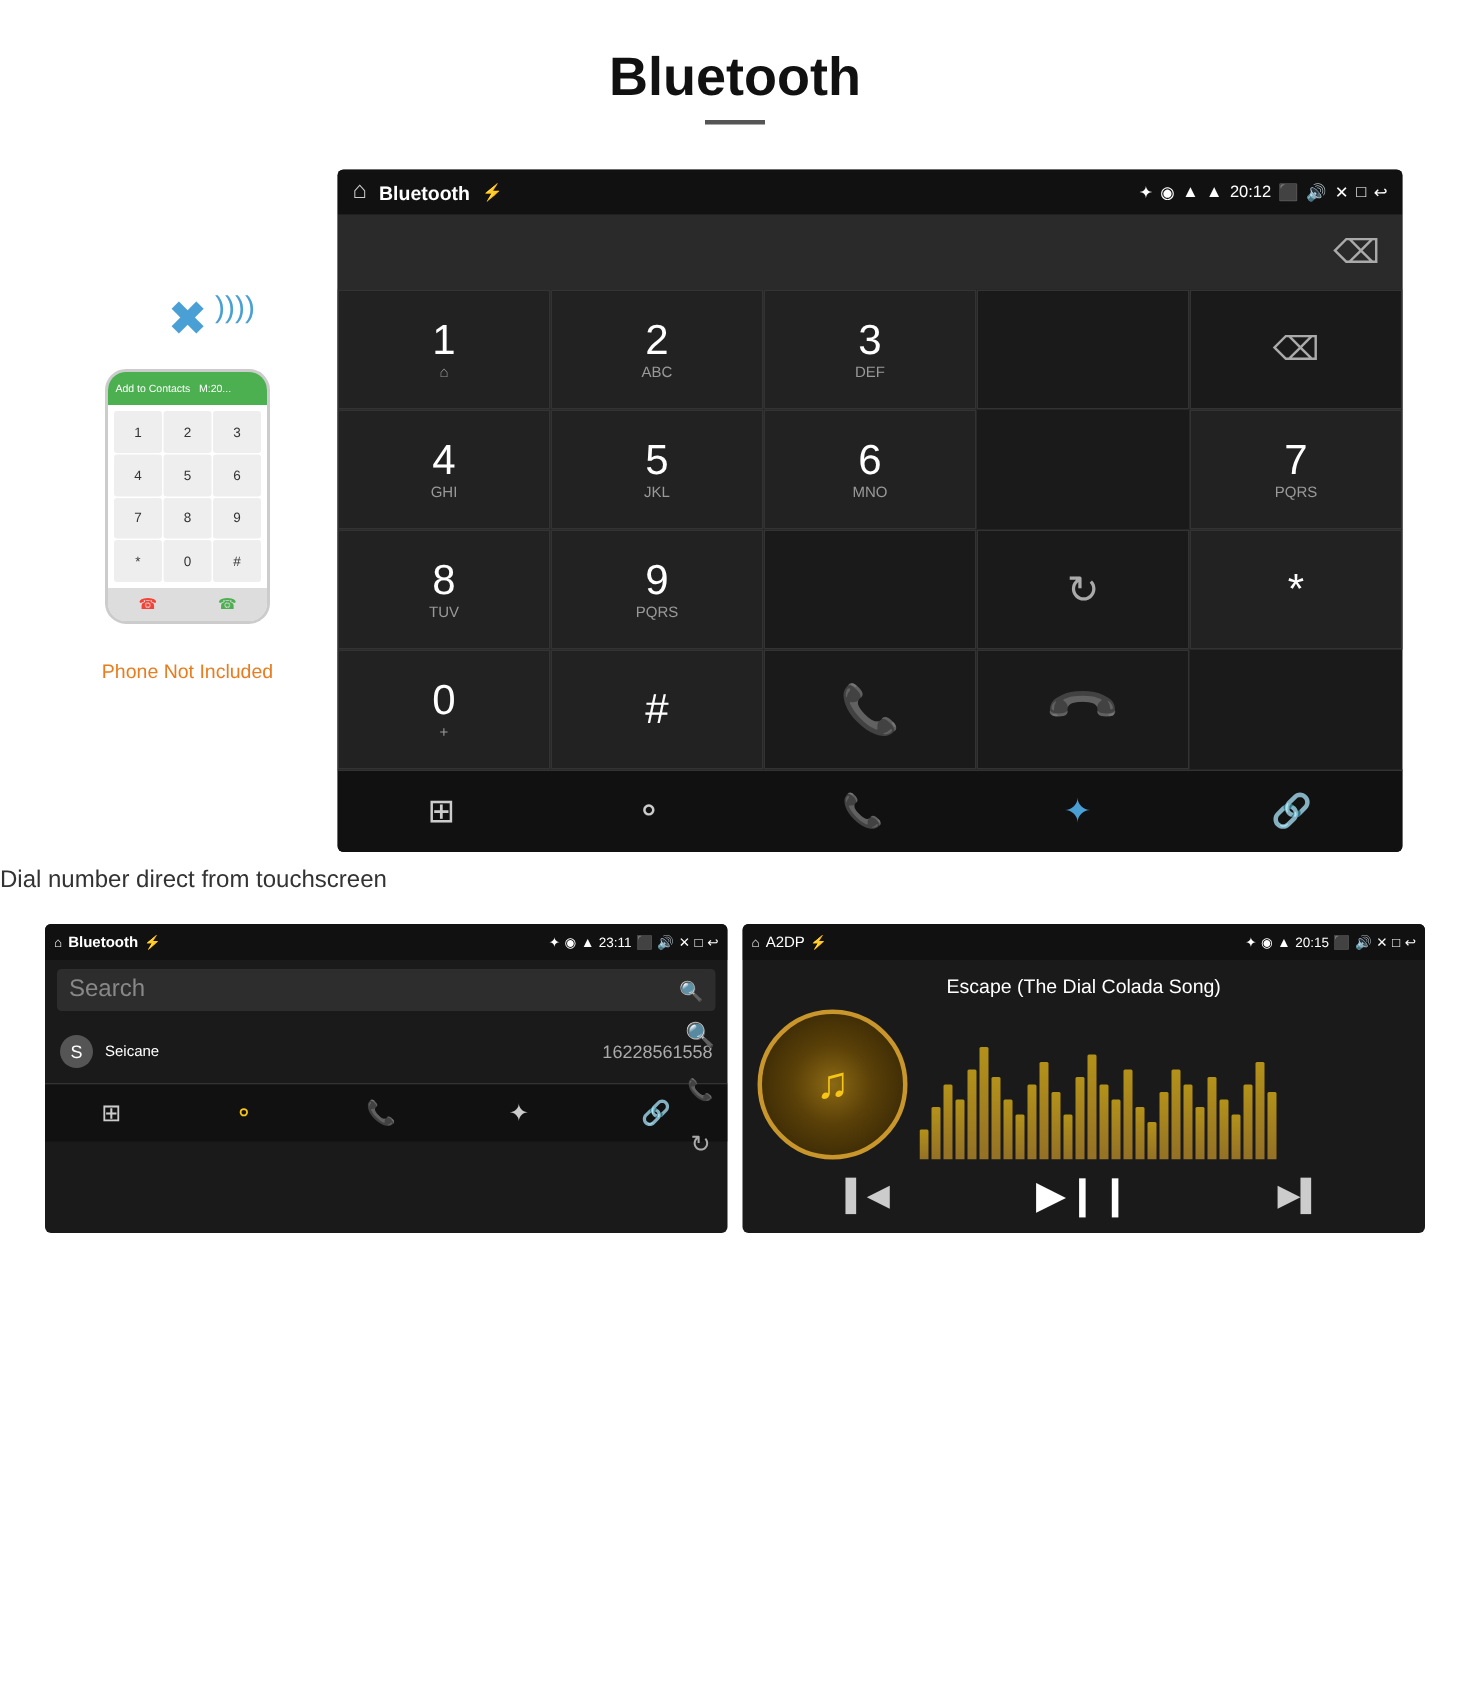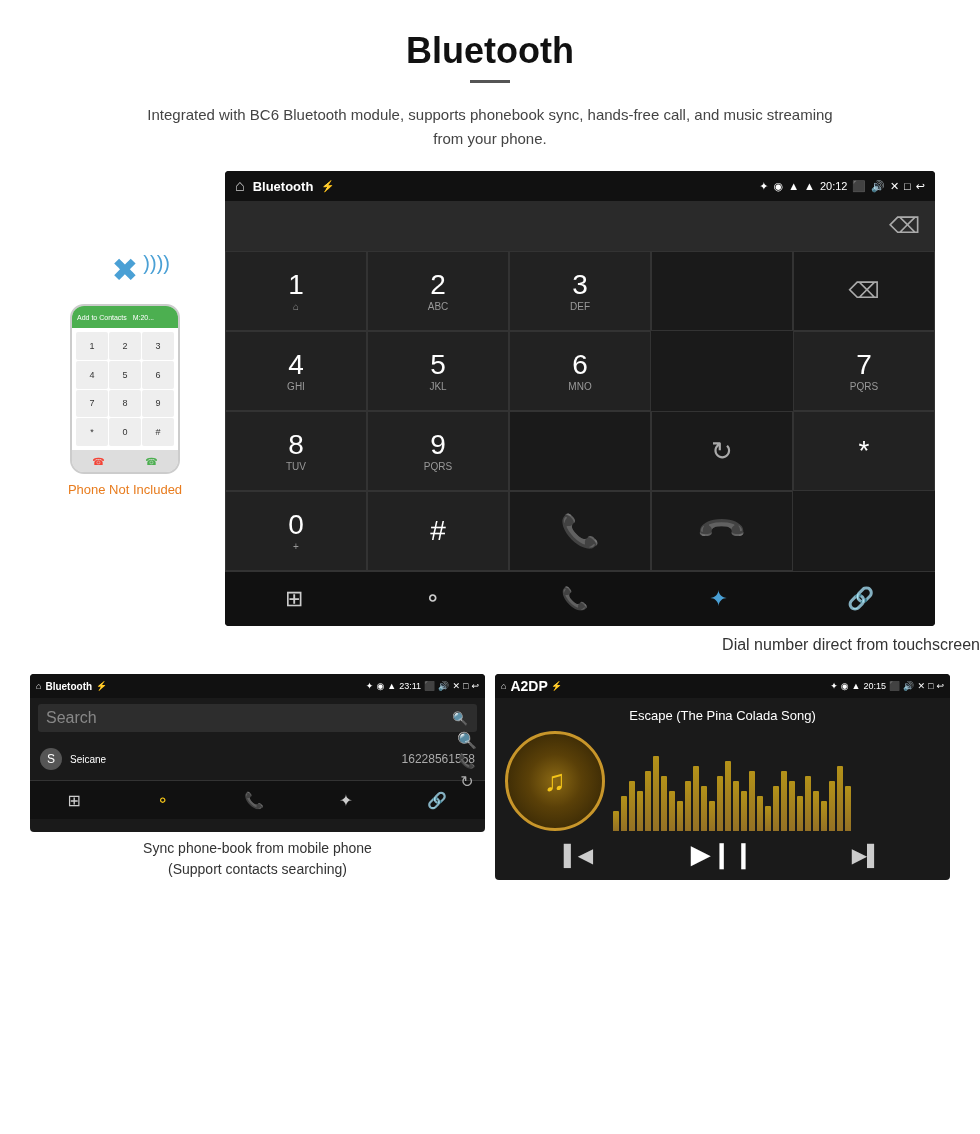--- a/index.html
+++ b/index.html
@@ -122,21 +122,21 @@
       width: 100%;
       height: 22px;
       background: #ddd;
       display: flex;
       align-items: center;
       justify-content: space-around;
     }
     .phone-not-included {
       color: #e87c1e;
       font-size: 13px;
-      margin-top: 8px;
+      margin-top: 24px;
       font-weight: 500;
     }
 
     
     .android-screen {
       background: #1a1a1a;
       border-radius: 4px;
       overflow: hidden;
       flex: 1;
       max-width: 710px;
@@ -221,21 +221,21 @@
       display: flex;
       align-items: center;
       justify-content: space-around;
       border-top: 1px solid #333;
     }
     .bottom-icon { color: #ccc; font-size: 22px; cursor: pointer; }
     .bottom-icon.active { color: #4aa0d5; }
 
     
     .main-caption {
-      text-align: right;
+      text-align: left;
       font-size: 16px;
       color: #333;
       margin: 8px 0 20px;
     }
     .bottom-screen {
       flex: 1;
       background: #1a1a1a;
       border-radius: 4px;
       overflow: hidden;
     }
@@ -404,21 +404,20 @@
       display: flex;
       flex-direction: column;
     }
   </style>
 </head>
 <body>
 
 <div class="page-header">
   <h1 class="page-title">Bluetooth</h1>
   <div class="title-divider"></div>
-  <p class="page-description">Integrated with BC6 Bluetooth module, supports phonebook sync, hands-free call, and music streaming from your phone.</p>
 </div>
 
 <div class="main-screenshot-container">
 
   <div class="phone-mockup-left">
     <div class="bluetooth-icon-area">
       <span class="bt-icon">✖</span>
       <span class="signal-waves">))))</span>
     </div>
 
@@ -596,50 +595,46 @@
       </div>
 
       <div class="pb-bottom-nav">
         <span class="pb-nav-icon">⊞</span>
         <span class="pb-nav-icon yellow">⚬</span>
         <span class="pb-nav-icon">📞</span>
         <span class="pb-nav-icon">✦</span>
         <span class="pb-nav-icon">🔗</span>
       </div>
     </div>
-    <div class="bottom-caption">
-      <span>Sync phone-book from mobile phone</span><br>
-      <span>(Support contacts searching)</span>
-    </div>
   </div>
 
   <div class="bottom-unit">
     <div class="bottom-screen music-screen">
 
       <div class="music-statusbar">
         <div style="display:flex;align-items:center;gap:4px;">
           <span>⌂</span>
-          <span style="font-weight:bold;font-size:14px;">A2DP</span>
+          <span style="font-weight:normal;font-size:10px;">A2DP</span>
           <span>⚡</span>
         </div>
         <div style="display:flex;align-items:center;gap:3px;">
           <span>✦</span>
           <span>◉</span>
           <span>▲</span>
           <span>20:15</span>
           <span>⬛</span>
           <span>🔊</span>
           <span>✕</span>
           <span>□</span>
           <span>↩</span>
         </div>
       </div>
 
       <div class="music-content">
-        <div class="music-song-title">Escape (The Pina Colada Song)</div>
+        <div class="music-song-title">Escape (The Dial Colada Song)</div>
         <div class="music-art-area">
 
           <div class="music-album-art">
             <span class="music-note">♫</span>
           </div>
 
           <div class="music-visualizer" id="visualizer">
               <div class="viz-bar" style="height: 20px;"></div>
               <div class="viz-bar" style="height: 35px;"></div>
               <div class="viz-bar" style="height: 50px;"></div>

